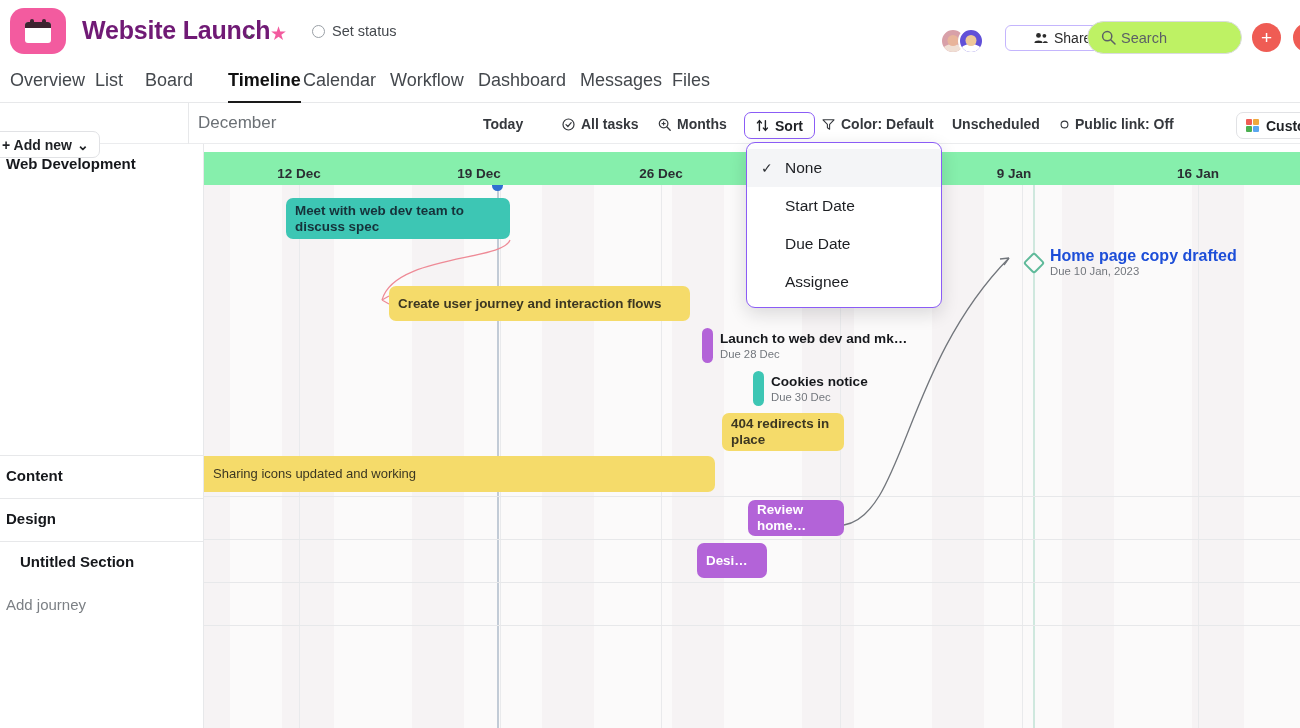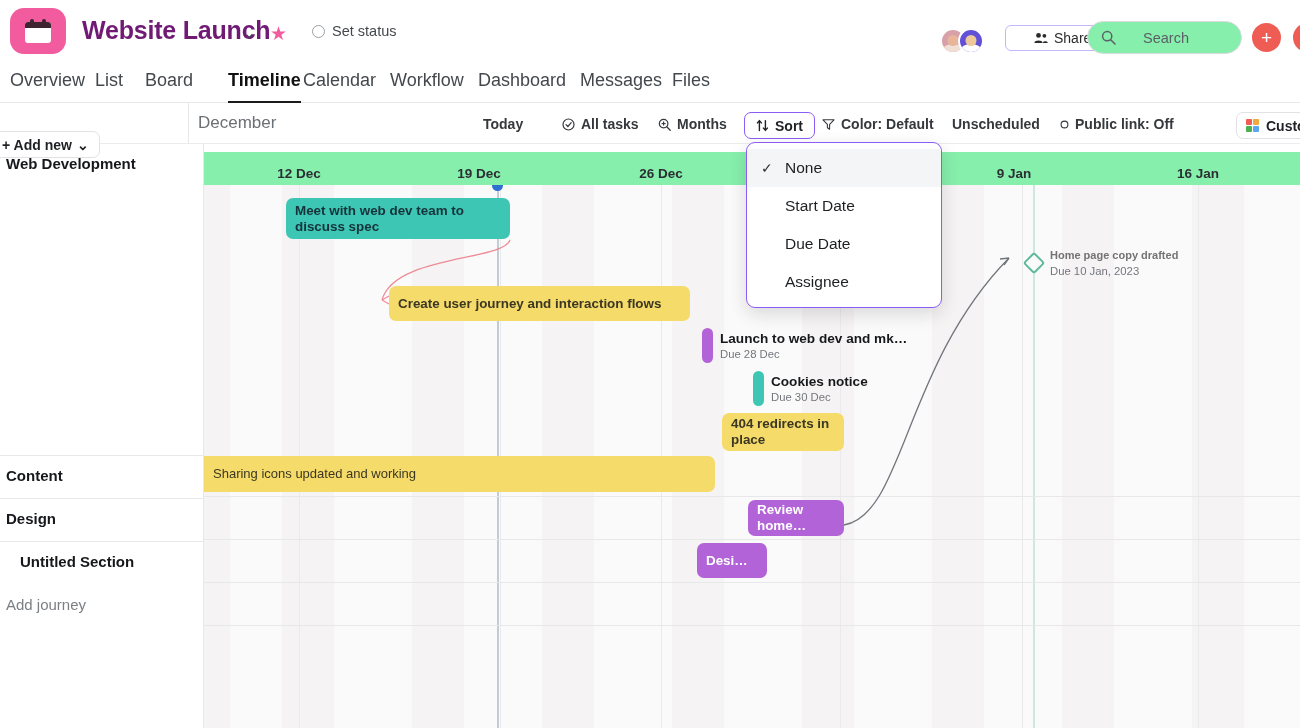--- a/index.html
+++ b/index.html
@@ -81,22 +81,22 @@
 
   .share-btn {
     position: absolute; left: 1005px; top: 25px;
     height: 26px; padding: 0 28px; border: 1px solid #c4b5fd; border-radius: 6px;
     display: flex; align-items: center; gap: 6px; background: #fff;
     font-size: 14px; color: #2b2b2b; cursor: pointer;
   }
   .search-box {
     position: absolute; left: 1087px; top: 21px;
     width: 155px; height: 33px; border: 1px solid #d9dbdf; border-radius: 17px;
-    display: flex; align-items: center; gap: 27px; padding: 0 13px;
-    background: #86efac; cursor: text;
+    display: flex; align-items: center; gap: 5px; padding: 0 13px;
+    background: #bef264; cursor: text;
   }
   .search-box .ph { font-size: 14.5px; color: #5b5f66; }
   .plus-btn {
     position: absolute; left: 1252px; top: 23px;
     width: 29px; height: 29px; border-radius: 50%; background: #ef5c54;
     display: flex; align-items: center; justify-content: center;
     color: #fff; font-size: 19px; line-height: 1; cursor: pointer;
   }
   .edge-btn {
     position: absolute; left: 1293px; top: 23px;
@@ -233,21 +233,21 @@
   .dbar { position: absolute; display: flex; align-items: center; gap: 7px; z-index: 5; cursor: pointer; }
   .dbar .stub { width: 11px; border-radius: 6px; }
   .dbar .meta .t { font-size: 13.6px; font-weight: bold; color: #16181c; line-height: 15px; }
   .dbar .meta .d { font-size: 11.3px; color: #73777d; line-height: 14px; margin-top: 1px; }
 
   .milestone { position: absolute; display: flex; align-items: center; gap: 8px; z-index: 6; cursor: pointer; }
   .diamond {
     width: 16px; height: 16px; transform: rotate(45deg);
     border: 2px solid #5fba9a; border-radius: 3px; background: #fbfafa;
   }
-  .ms-meta .t { font-size: 11px; font-weight: bold; color: #737373; line-height: 15px; }
+  .ms-meta .t { font-size: 16px; font-weight: bold; color: #1d4ed8; line-height: 15px; }
   .ms-meta .d { font-size: 11.3px; color: #73777d; line-height: 14px; margin-top: 1px; }
 
   svg.conns { position: absolute; left: 0; top: 0; width: 1096px; height: 543px; z-index: 4; pointer-events: none; }
 </style>
 </head>
 <body>
 
 <div id="app">
 
   <div class="header">

